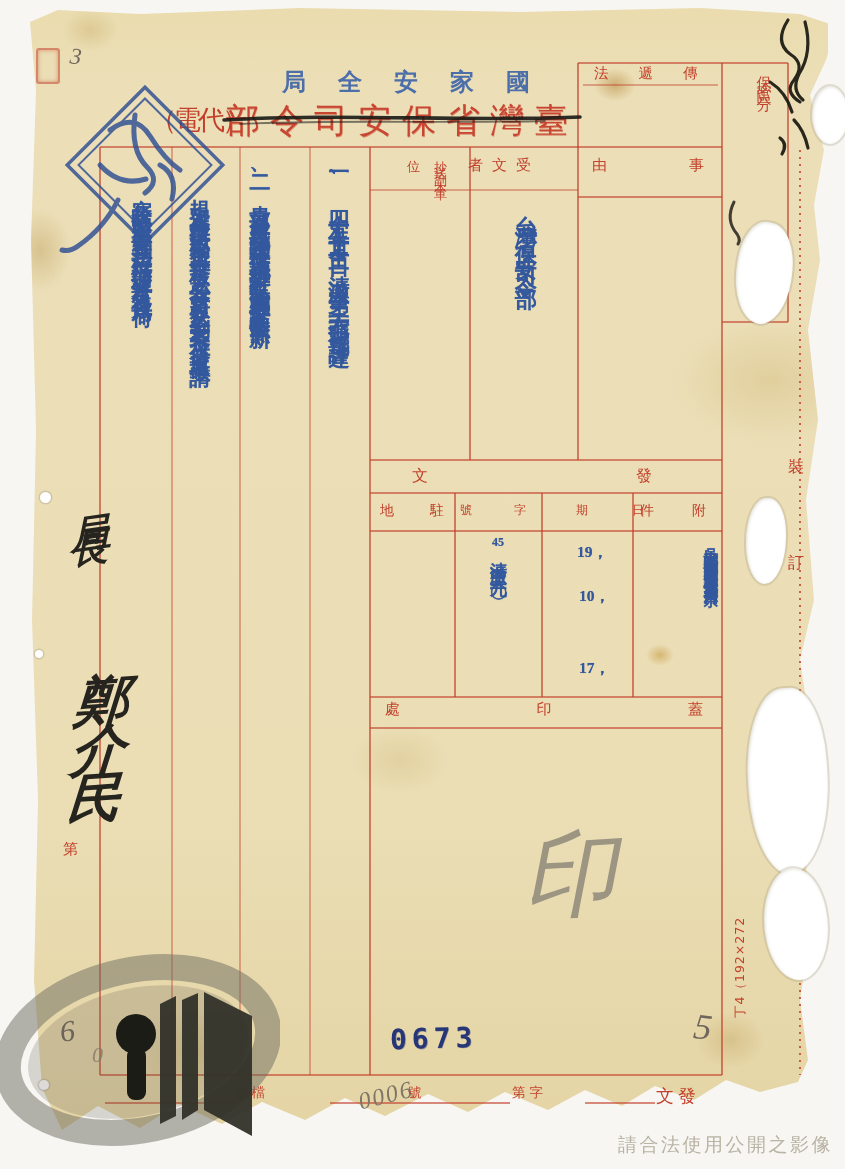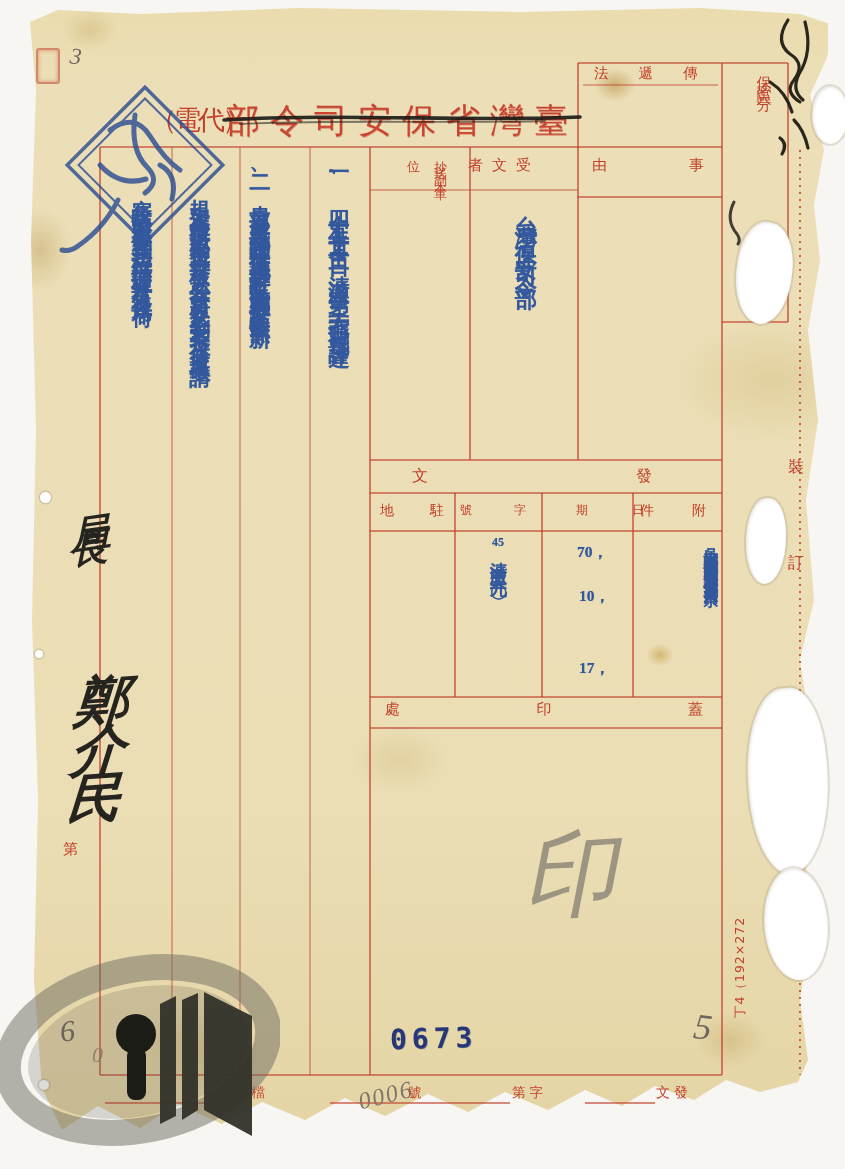--- a/index.html
+++ b/index.html
@@ -70,20 +70,21 @@
       <line x1="105" y1="1103" x2="235" y2="1103"></line>
       <line x1="330" y1="1103" x2="510" y2="1103"></line>
       <line x1="585" y1="1103" x2="655" y2="1103"></line>
       <line x1="800" y1="150" x2="800" y2="1075" stroke-width="2" stroke-dasharray="2 5"></line>
     </g>
   </svg>
 
   <div class="abs" style="left:36px;top:48px;width:20px;height:32px;border:2px solid rgba(194,64,44,.55);border-radius:3px;box-shadow:inset 0 0 4px rgba(194,64,44,.5);"></div>
   <div class="abs pencil" style="left:70px;top:44px;font-size:23px;transform:rotate(6deg);color:#6f675c;">3</div>
 
+  <div class="abs" style="left:282px;top:66px;font-size:24px;font-weight:700;letter-spacing:32px;color:#3b62a8;opacity:.9;">局全安家國</div>
   <div class="abs lab" style="left:226px;top:98px;font-size:34px;letter-spacing:10px;color:#c84531;text-shadow:.5px .5px 0 rgba(200,69,49,.5);">部令司安保省灣臺</div>
   <div class="abs lab" style="left:150px;top:102px;font-size:27px;letter-spacing:-3px;">（電代）</div>
   <svg class="abs" style="left:0;top:0;" width="845" height="200" viewBox="0 0 845 200">
     <path d="M224,120 C340,113 470,122 580,117" stroke="#1a1a15" stroke-width="3.6" fill="none" stroke-linecap="round" opacity=".9"></path>
     <path d="M240,124 C350,119 450,124 545,121" stroke="#1a1a15" stroke-width="1.8" fill="none" stroke-linecap="round" opacity=".55"></path>
   </svg>
 
   <svg class="abs" style="left:40px;top:70px;" width="220" height="210" viewBox="0 0 220 210">
     <g stroke="#2d4f93" fill="none" opacity=".82">
       <rect x="50" y="40" width="110" height="110" stroke-width="3.5" transform="rotate(45 105 95)"></rect>
@@ -134,21 +135,21 @@
     <span>發</span>
   </div>
   <div class="abs lab" style="left:380px;top:502px;font-size:14px;letter-spacing:36px;">地駐</div>
   <div class="abs lab" style="left:460px;top:502px;font-size:12px;letter-spacing:42px;">號字</div>
   <div class="abs lab" style="left:576px;top:502px;font-size:12px;letter-spacing:44px;">期日</div>
   <div class="abs lab" style="left:640px;top:502px;font-size:14px;letter-spacing:38px;">件附</div>
 
   <div class="abs type v" style="left:487px;top:536px;height:160px;font-size:17px;letter-spacing:4.5px;">
     <span class="tcy">45</span><span>清澈三三九〇</span>
   </div>
-  <div class="abs type" style="left:577px;top:542px;font-size:15.5px;">70，</div>
+  <div class="abs type" style="left:577px;top:542px;font-size:15.5px;">19，</div>
   <div class="abs type" style="left:579px;top:586px;font-size:15.5px;">10，</div>
   <div class="abs type" style="left:579px;top:630px;font-size:15.5px;margin-top:28px;">17，</div>
   <div class="abs type v" style="left:630px;top:537px;width:92px;height:124px;font-size:14.5px;letter-spacing:2px;line-height:22.5px;">吳克誚等五案卷判計裁判各原本共七件案卷共卅四宗</div>
 
   <div class="abs flexsb lab" style="left:385px;top:700px;width:318px;font-size:15px;">
     <span>處</span>
     <span>印</span>
     <span>蓋</span>
   </div>
   <div class="abs pencil" style="left:522px;top:812px;font-size:94px;color:#8f897a;transform:rotate(-3deg);opacity:.85;font-weight:400;">印</div>
@@ -156,21 +157,21 @@
 
   <div class="abs ink v" style="left:64px;top:486px;height:140px;font-size:38px;letter-spacing:14px;font-style:italic;font-weight:600;transform:rotate(-8deg) skewX(-6deg);">局長</div>
   <div class="abs ink v" style="left:58px;top:628px;height:330px;font-size:54px;letter-spacing:52px;font-style:italic;font-weight:600;transform:rotate(-4deg) skewX(-8deg);">鄭介民</div>
   <div class="abs lab" style="left:63px;top:840px;font-size:15px;">第</div>
 
   <div class="abs" style="left:390px;top:1022px;font-size:28px;font-weight:700;font-family:'DejaVu Sans Mono',monospace;letter-spacing:5px;color:#263677;transform:rotate(-1.5deg);text-shadow:.6px .6px 0 rgba(38,54,119,.45);">0673</div>
   <div class="abs pencil" style="left:358px;top:1082px;font-size:24px;letter-spacing:2px;transform:rotate(-14deg);color:#7e7668;">0006</div>
   <div class="abs lab" style="left:236px;top:1084px;font-size:13.5px;letter-spacing:2px;">號檔</div>
   <div class="abs lab" style="left:408px;top:1084px;font-size:13.5px;">號</div>
   <div class="abs lab" style="left:512px;top:1084px;font-size:13.5px;letter-spacing:4px;">第字</div>
-  <div class="abs lab" style="left:656px;top:1084px;font-size:14px;letter-spacing:4px;">文發</div>
+  <div class="abs lab" style="left:656px;top:1084px;font-size:18px;letter-spacing:4px;">文發</div>
 
   <div class="abs lab" style="left:788px;top:457px;font-size:16px;">裝</div>
   <div class="abs lab" style="left:788px;top:553px;font-size:16px;">訂</div>
   <div class="abs red" style="left:660px;top:930px;width:160px;height:16px;font-size:12.5px;letter-spacing:1px;transform:rotate(-90deg);font-family:'DejaVu Sans',sans-serif;">丁4（192×272</div>
 
   <div class="abs pencil" style="left:60px;top:1014px;font-size:30px;transform:rotate(-6deg);color:#6f675c;">6</div>
   <div class="abs pencil" style="left:92px;top:1042px;font-size:22px;opacity:.75;">0</div>
 
   <div class="abs hole" style="left:40px;top:492px;width:11px;height:11px;"></div>
   <div class="abs hole" style="left:35px;top:650px;width:8px;height:8px;"></div>
@@ -189,14 +190,15 @@
     </g>
     <g fill="#32322a" opacity=".95">
       <polygon points="160,64 176,56 176,176 160,184"></polygon>
       <polygon points="182,60 198,53 198,170 182,180"></polygon>
       <polygon points="204,52 252,76 252,196 204,170"></polygon>
     </g>
     <circle cx="136" cy="94" r="20" fill="#1c1c16"></circle>
     <rect x="127" y="108" width="19" height="52" rx="8" fill="#1c1c16"></rect>
   </svg>
 
+  <div class="abs" style="left:618px;top:1132px;font-size:19px;letter-spacing:2.5px;color:#b9b3a5;">請合法使用公開之影像</div>
 
 </div>
 
 </body></html>

